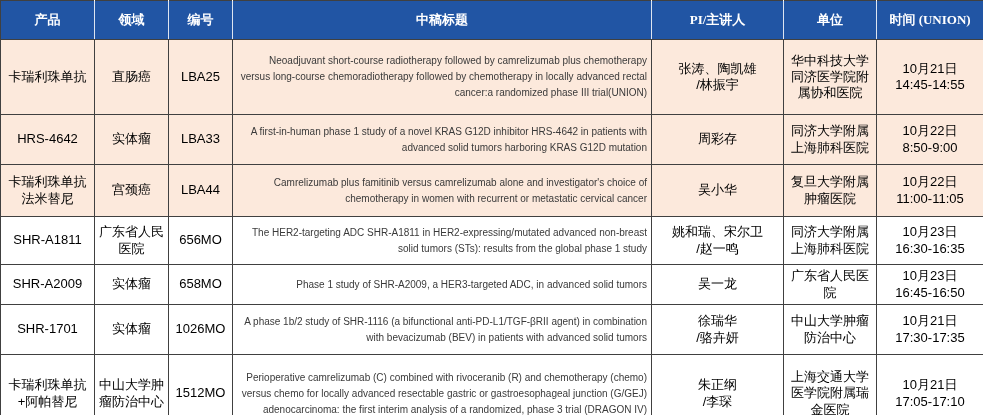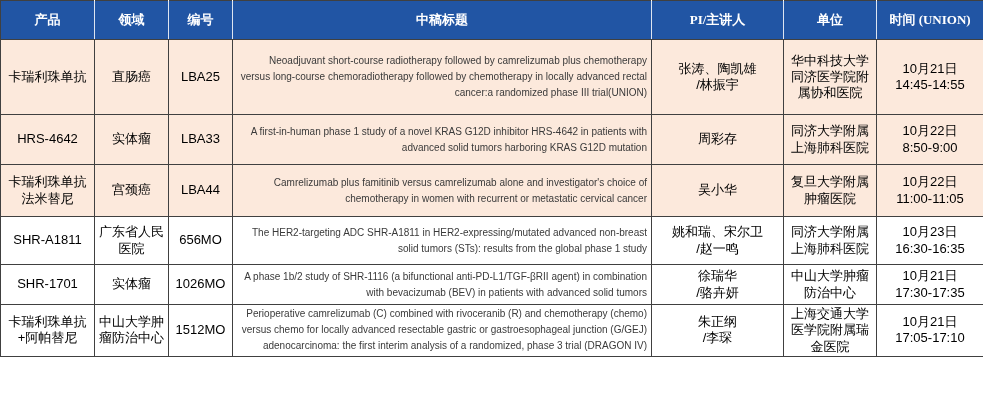--- a/index.html
+++ b/index.html
@@ -135,20 +135,30 @@
           <td class="col-field">广东省人民医院</td>
           <td class="col-code">656MO</td>
           <td class="col-title">The HER2-targeting ADC SHR-A1811 in HER2-expressing/mutated advanced non-breast solid tumors (STs): results from the global phase 1 study</td>
           <td class="col-pi">姚和瑞、宋尔卫
 /赵一鸣</td>
           <td class="col-org">同济大学附属上海肺科医院</td>
           <td class="col-time">10月23日
 16:30-16:35</td>
         </tr>
         <tr>
+          <td class="col-product">SHR-A2009</td>
+          <td class="col-field">实体瘤</td>
+          <td class="col-code">658MO</td>
+          <td class="col-title">Phase 1 study of SHR-A2009, a HER3-targeted ADC, in advanced solid tumors</td>
+          <td class="col-pi">吴一龙</td>
+          <td class="col-org">广东省人民医院</td>
+          <td class="col-time">10月23日
+16:45-16:50</td>
+        </tr>
+        <tr>
           <td class="col-product">SHR-1701</td>
           <td class="col-field">实体瘤</td>
           <td class="col-code">1026MO</td>
           <td class="col-title">A phase 1b/2 study of SHR-1116 (a bifunctional anti-PD-L1/TGF-βRII agent) in combination with bevacizumab (BEV) in patients with advanced solid tumors</td>
           <td class="col-pi">徐瑞华
 /骆卉妍</td>
           <td class="col-org">中山大学肿瘤防治中心</td>
           <td class="col-time">10月21日
 17:30-17:35</td>
         </tr>

